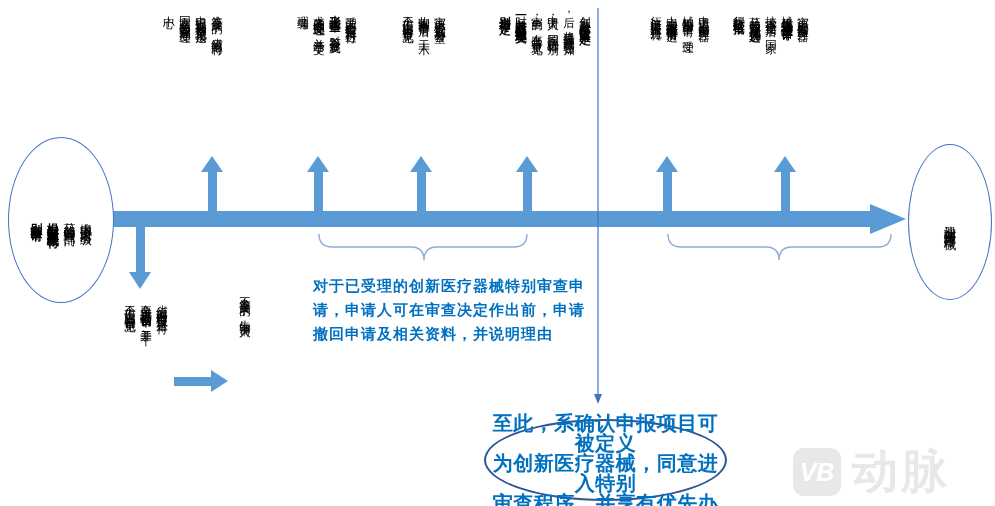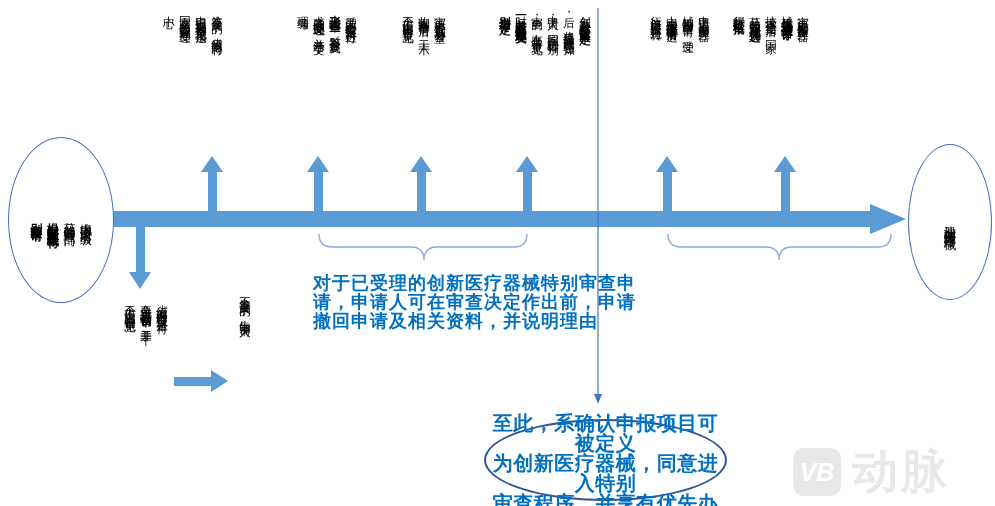--- a/index.html
+++ b/index.html
@@ -33,21 +33,21 @@
   .arrow-right{position:absolute; display:flex; flex-direction:row; align-items:center;}
   .arrow-right .shaft{height:9px; background:var(--bar); flex:1;}
   .arrow-right .head{width:0;height:0;border-top:11px solid transparent;border-bottom:11px solid transparent;border-left:17px solid var(--bar);}
   
   .ellipse{position:absolute; border:1.5px solid var(--edge); border-radius:50%; background:#fff;
     display:flex; align-items:center; justify-content:center; box-sizing:border-box;}
   .ellipse .vtext{position:static;}
   .ellipse-dark{border:2px solid var(--edge-dark);}
   
   .note{white-space:pre-line; color:var(--note); font-weight:700;
-    font-size:18px; line-height:19px; letter-spacing:1px;}
+    font-size:15px; line-height:24px; letter-spacing:1px;}
   .note-abs{position:absolute;}
   .note-center{text-align:center; font-size:20px; line-height:20px; letter-spacing:0.5px;margin-top:26px;}
   
   .brace{position:absolute;}
   .brace path{fill:none; stroke:var(--brace); stroke-width:1.4; stroke-linecap:round;}
   .connector{position:absolute; left:590px; top:8px;}
   .connector line{stroke:var(--line); stroke-width:1.2;}
   .connector polygon{fill:var(--line);}
   
   .wm-icon{position:absolute; left:793px; top:448px; width:48px; height:48px; border-radius:11px;

